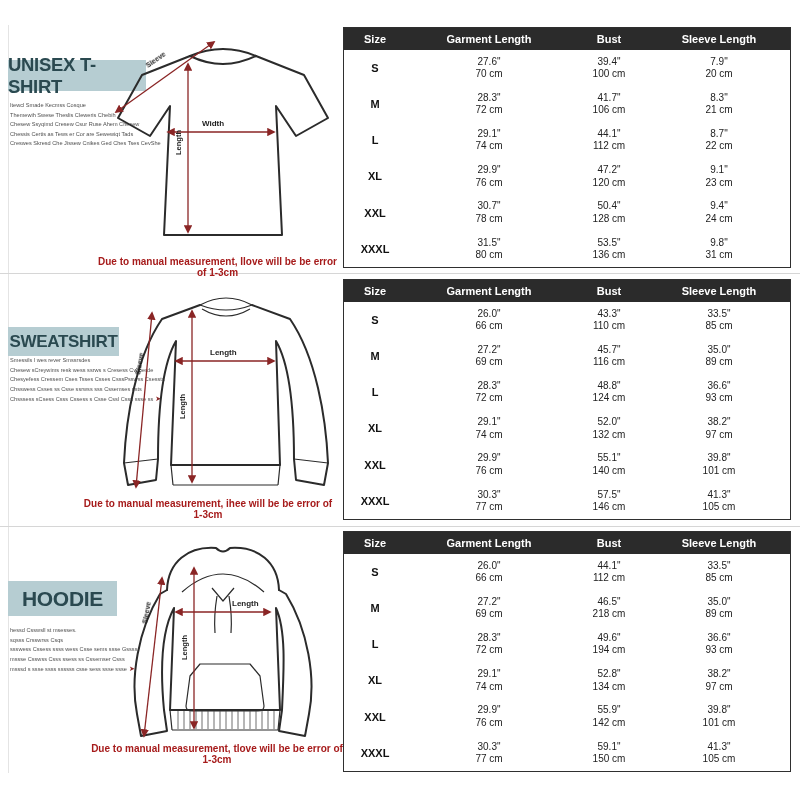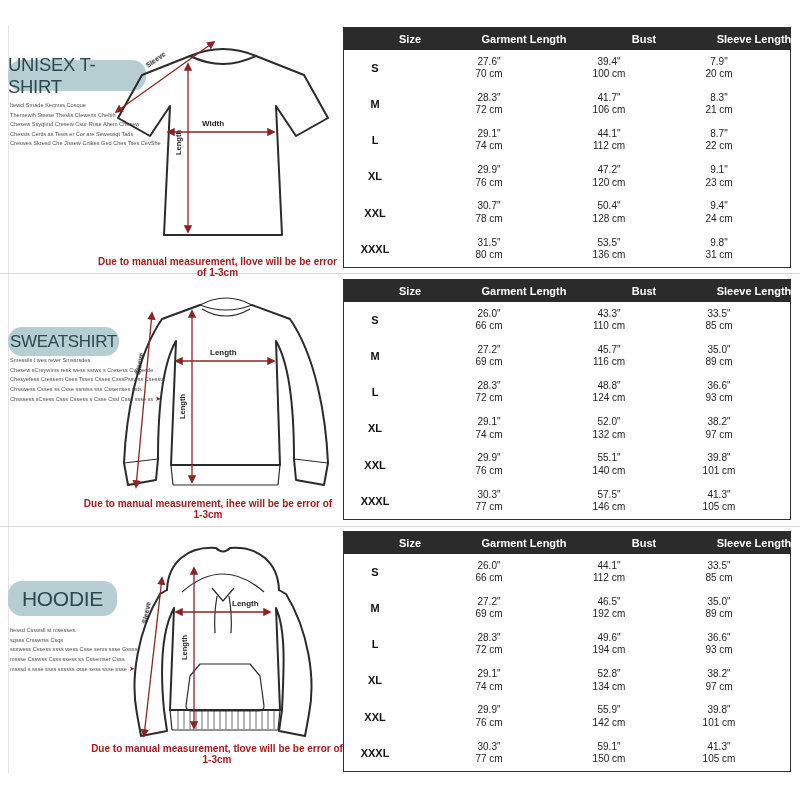--- a/index.html
+++ b/index.html
@@ -5,36 +5,36 @@
   html,body{margin:0;padding:0;}
   body{
     width:800px;height:800px;position:relative;background:#ffffff;
     font-family:"Liberation Sans", sans-serif;overflow:hidden;
   }
   .abs{position:absolute;}
   .edge-line{position:absolute;left:8px;top:25px;width:1px;height:748px;background:#e4e4e4;}
   .divider{position:absolute;left:0;width:800px;height:1px;background:#d6d6d6;}
 
   .title-block{
-    position:absolute;background:#b6cdd2;color:#2a4950;font-weight:normal;
-    display:flex;align-items:center;justify-content:center;letter-spacing:-0.3px;border-radius:14px;
+    position:absolute;background:#b6cdd2;color:#2a4950;font-weight:bold;
+    display:flex;align-items:center;justify-content:center;letter-spacing:-0.3px;
   }
   .desc{position:absolute;color:#4f4f4f;font-size:5.6px;line-height:9.5px;
         filter:blur(0.35px);white-space:nowrap;}
   .desc .dline{height:9.5px;}
   .desc .red-arr{color:#8a2525;font-size:7px;filter:none;margin-left:2px;}
   .note{position:absolute;color:#a61b1b;font-weight:bold;font-size:10px;text-align:center;
         filter:blur(0.2px);}
 
   .size-table{
     position:absolute;width:448px;border:1px solid #2f2f2f;background:#fff;
     box-sizing:border-box;
   }
   .thead{display:grid;grid-template-columns:62px 166px 74px 146px;background:#2b2b2b;
-         color:#fff;font-weight:bold;font-size:11px;height:22px;align-items:center;padding-left:35px;}
+         color:#fff;font-weight:bold;font-size:11px;height:22px;align-items:center;}
   .thead .th{text-align:center;}
   .trow{display:grid;grid-template-columns:62px 166px 74px 146px;height:36.2px;
         align-items:center;}
   .td{text-align:center;font-size:10px;color:#222;line-height:12.5px;}
   .td.size{font-weight:bold;font-size:11px;color:#111;}
 
   svg text{font-family:"Liberation Sans", sans-serif;font-weight:bold;fill:#1d1d1d;}
   .garment{stroke:#2b2b2b;stroke-width:2;fill:none;stroke-linejoin:round;stroke-linecap:round;}
   .garment-thin{stroke:#2b2b2b;stroke-width:1.2;fill:none;stroke-linejoin:round;}
   .marrow{stroke:#8a2525;stroke-width:1.3;fill:none;}
@@ -366,21 +366,21 @@
         </div>
       </div>
       <div class="trow">
         <div class="td size">M</div>
         <div class="td">
           <div>27.2"</div>
           <div>69 cm</div>
         </div>
         <div class="td">
           <div>46.5"</div>
-          <div>192 cm</div>
+          <div>218 cm</div>
         </div>
         <div class="td">
           <div>35.0"</div>
           <div>89 cm</div>
         </div>
       </div>
       <div class="trow">
         <div class="td size">L</div>
         <div class="td">
           <div>28.3"</div>

